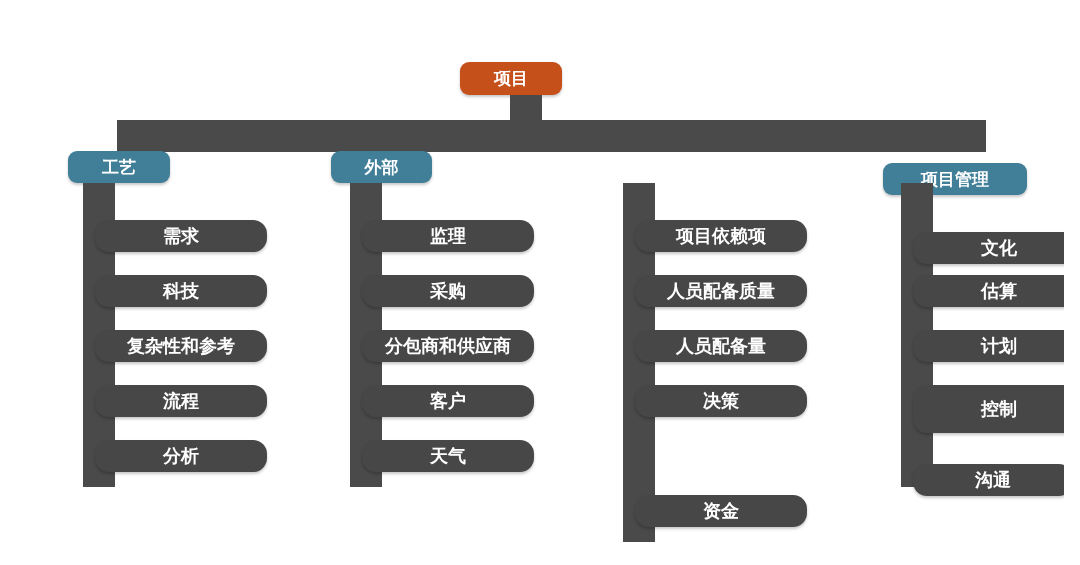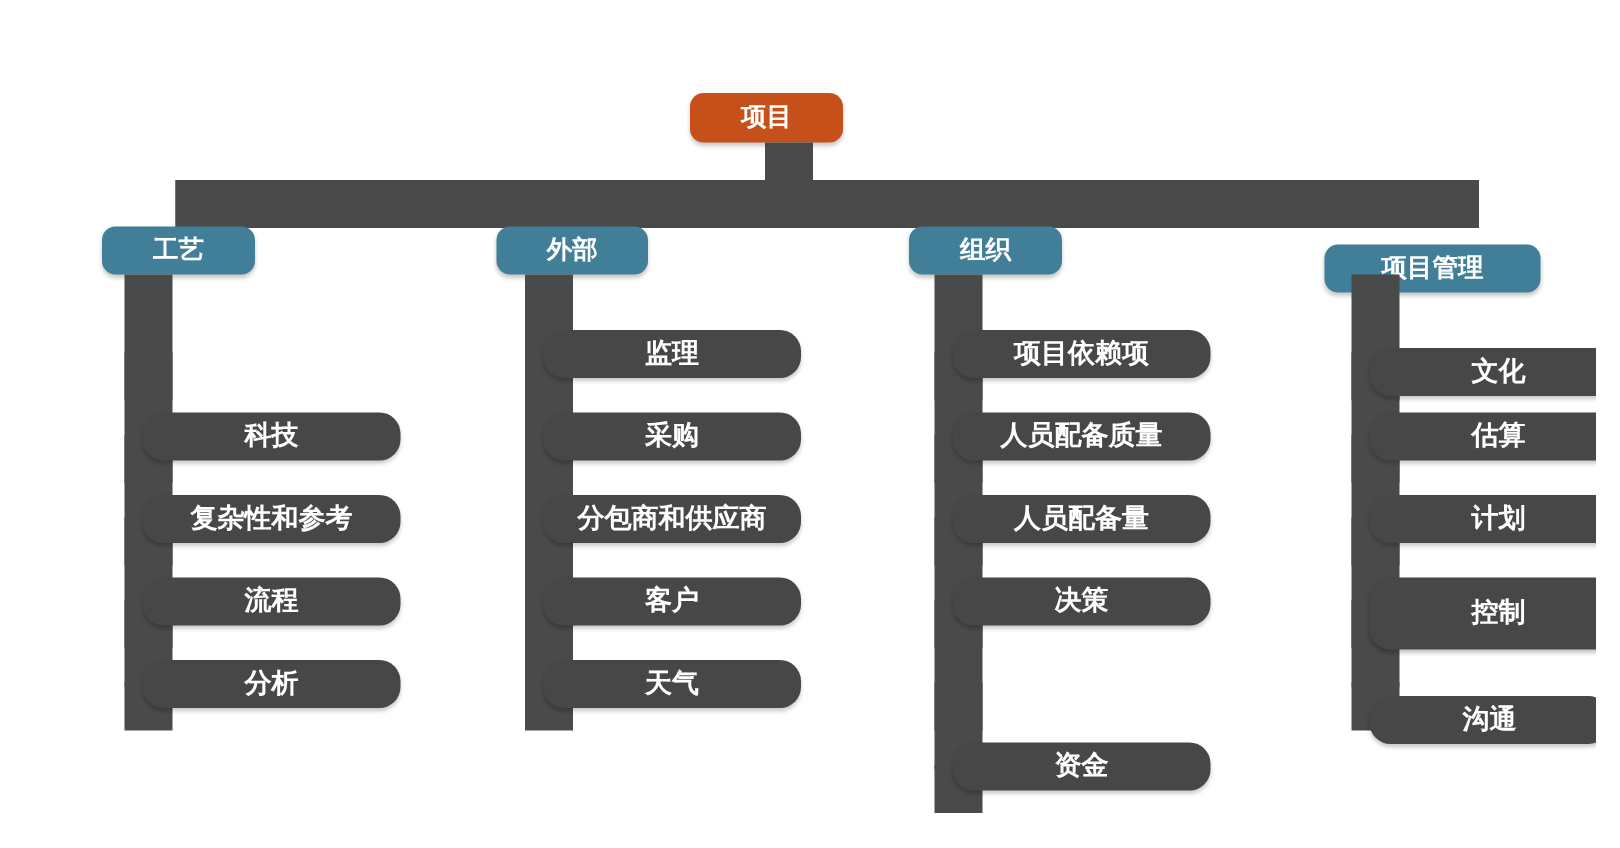--- a/index.html
+++ b/index.html
@@ -48,20 +48,21 @@
 <body>
 
 <div id="stage" style="--root-fill: #C6501A; --branch-fill: #417F99; --child-fill: #474747; --line: #4A4A4A; --text: #FFFFFF; background: rgb(255, 255, 255);">
   <div class="node root-node" id="root-node" style="left: 428px; top: 30px; width: 102px; height: 33px;">项目</div>
 <div class="cline" style="left: 478px; top: 63px; width: 3px; height: 28px;"></div>
     <div class="cline" style="left: 85px; top: 88px; width: 840px; height: 3px;"></div>
     <div class="cline" style="left: 85px; top: 88px; width: 3px; height: 31px;"></div>
     <div class="node branch-node" style="left: 36px; top: 119px; width: 102px; height: 32px; text-align: center;">工艺</div>
     <div class="cline" style="left: 51px; top: 151px; width: 3px; height: 275px;"></div>
     <div class="cline" style="left: 51px; top: 203px; width: 12px; height: 3px;"></div>
+    <div class="node child-node" style="left: 63px; top: 188px; width: 172px; height: 32px;">需求</div>
     <div class="cline" style="left: 51px; top: 258px; width: 12px; height: 3px;"></div>
     <div class="node child-node" style="left: 63px; top: 243px; width: 172px; height: 32px;">科技</div>
     <div class="cline" style="left: 51px; top: 313px; width: 12px; height: 3px;"></div>
     <div class="node child-node" style="left: 63px; top: 298px; width: 172px; height: 32px;">复杂性和参考</div>
     <div class="cline" style="left: 51px; top: 368px; width: 12px; height: 3px;"></div>
     <div class="node child-node" style="left: 63px; top: 353px; width: 172px; height: 32px;">流程</div>
     <div class="cline" style="left: 51px; top: 423px; width: 12px; height: 3px;"></div>
     <div class="node child-node" style="left: 63px; top: 408px; width: 172px; height: 32px;">分析</div>
     <div class="cline" style="left: 348px; top: 88px; width: 3px; height: 31px;"></div>
     <div class="node branch-node" style="left: 299px; top: 119px; width: 101px; height: 32px;">外部</div>
@@ -70,21 +71,20 @@
     <div class="node child-node" style="left: 330px; top: 188px; width: 172px; height: 32px;">监理</div>
     <div class="cline" style="left: 318px; top: 258px; width: 12px; height: 3px;"></div>
     <div class="node child-node" style="left: 330px; top: 243px; width: 172px; height: 32px;">采购</div>
     <div class="cline" style="left: 318px; top: 313px; width: 12px; height: 3px;"></div>
     <div class="node child-node" style="left: 330px; top: 298px; width: 172px; height: 32px;">分包商和供应商</div>
     <div class="cline" style="left: 318px; top: 368px; width: 12px; height: 3px;"></div>
     <div class="node child-node" style="left: 330px; top: 353px; width: 172px; height: 32px;">客户</div>
     <div class="cline" style="left: 318px; top: 423px; width: 12px; height: 3px;"></div>
     <div class="node child-node" style="left: 330px; top: 408px; width: 172px; height: 16px;">天气</div>
     <div class="cline" style="left: 624px; top: 88px; width: 3px; height: 31px;"></div>
-    <div class="node branch-node" style="left: 574px; top: 119px; width: 102px; height: 32px;">组织</div>
     <div class="cline" style="left: 591px; top: 151px; width: 3px; height: 330px;"></div>
     <div class="cline" style="left: 591px; top: 203px; width: 12px; height: 3px;"></div>
     <div class="node child-node" style="left: 603px; top: 188px; width: 172px; height: 32px;">项目依赖项</div>
     <div class="cline" style="left: 591px; top: 258px; width: 12px; height: 3px;"></div>
     <div class="node child-node" style="left: 603px; top: 243px; width: 172px; height: 32px;">人员配备质量</div>
     <div class="cline" style="left: 591px; top: 313px; width: 12px; height: 3px;"></div>
     <div class="node child-node" style="left: 603px; top: 298px; width: 172px; height: 32px;">人员配备量</div>
     <div class="cline" style="left: 591px; top: 368px; width: 12px; height: 3px;"></div>
     <div class="node child-node" style="left: 603px; top: 353px; width: 172px; height: 32px;">决策</div>
     <div class="cline" style="left: 591px; top: 423px; width: 12px; height: 3px;"></div>

